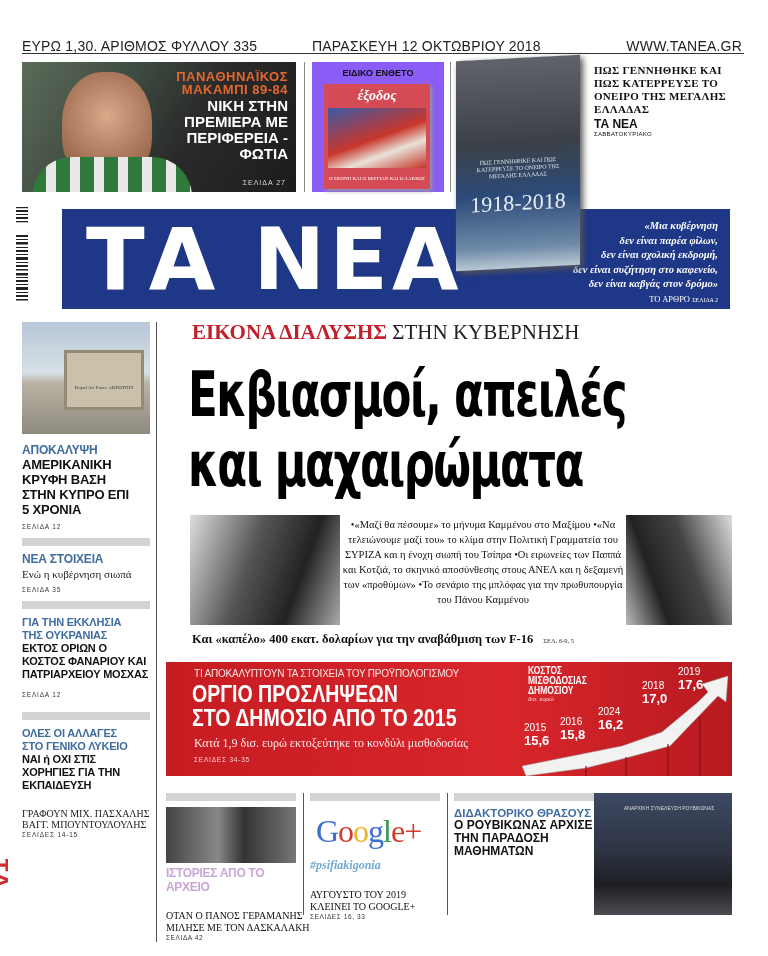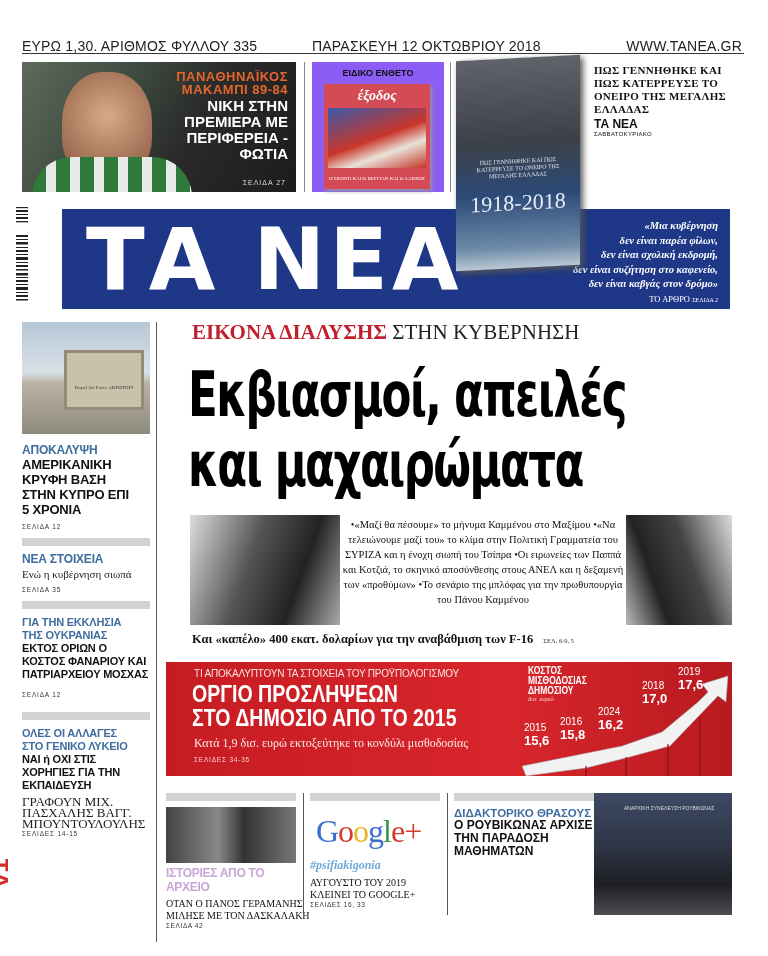--- a/index.html
+++ b/index.html
@@ -77,21 +77,21 @@
 .chart .pt .y{font:10px "Liberation Sans",sans-serif;color:#fff}
 .chart .pt .v{font:bold 13px "Liberation Sans",sans-serif}
 
 .gbar2{height:8px;background:#d3d3d3}
 .b1{left:166px;top:793px;width:130px}
 .b1 .ph{height:56px;margin-top:6px;background:linear-gradient(90deg,#444,#888 40%,#333 60%,#777);filter:grayscale(1)}
 .b1 .k{font:bold 12px "Liberation Sans",sans-serif;color:#c9a6d7;margin-top:3px;letter-spacing:-.3px}
 .b2{left:310px;top:793px;width:130px}
 .g{font:32px "Liberation Serif",serif;margin-top:12px;letter-spacing:-1px;padding-left:6px}
 .b2 .k{font:italic bold 12px "Liberation Serif",serif;color:#6fa9d6;margin-top:8px}
-.bt{font:10px/12px "Liberation Serif",serif;color:#111;margin-top:4px;white-space:nowrap}
+.bt{font:10px/12px "Liberation Serif",serif;color:#111;margin-top:16px;white-space:nowrap}
 .bp{font-size:6.5px;color:#333;letter-spacing:.6px}
 .b3{left:454px;top:793px;width:140px}
 .b3 .k{font:bold 11.5px "Liberation Sans",sans-serif;color:#3f6da0;margin-top:6px}
 .b3 .h{font:bold 12px/13px "Liberation Sans",sans-serif;color:#111}
 .b3 .t{font:9px/11px "Liberation Sans",sans-serif;color:#222;margin-top:14px}
 .b3ph{left:594px;top:793px;width:138px;height:122px;background:linear-gradient(180deg,#3d4a64 0%,#2e3545 45%,#1e1f24 75%,#4b4b52 100%)}
 .b3ph span{position:absolute;left:30px;top:12px;color:#ddd;font:5px/7px "Liberation Sans",sans-serif}
 .bvr{width:1px;height:122px;background:#555;top:793px}
 </style>
 </head>
@@ -198,21 +198,21 @@
   <div class="gbar"></div>
   <div>
     <div class="kicker" style="width:110px;font-size:11px">ΓΙΑ ΤΗΝ ΕΚΚΛΗΣΙΑ ΤΗΣ ΟΥΚΡΑΝΙΑΣ</div>
     <div class="lhead" style="font-size:11px;line-height:13px;width:128px">ΕΚΤΟΣ ΟΡΙΩΝ Ο ΚΟΣΤΟΣ ΦΑΝΑΡΙΟΥ ΚΑΙ ΠΑΤΡΙΑΡΧΕΙΟΥ ΜΟΣΧΑΣ</div>
     <div class="pgref" style="margin-top:10px">ΣΕΛΙΔΑ 12</div>
   </div>
   <div class="gbar" style="margin-top:14px"></div>
   <div>
     <div class="kicker" style="width:115px;font-size:11px">ΟΛΕΣ ΟΙ ΑΛΛΑΓΕΣ ΣΤΟ ΓΕΝΙΚΟ ΛΥΚΕΙΟ</div>
     <div class="lhead" style="font-size:11px;line-height:13px;width:110px">ΝΑΙ ή ΟΧΙ ΣΤΙΣ ΧΟΡΗΓΙΕΣ ΓΙΑ ΤΗΝ ΕΚΠΑΙΔΕΥΣΗ</div>
-    <div class="subs" style="font-size:13px;line-height:11px;margin-top:4px">ΓΡΑΦΟΥΝ ΜΙΧ. ΠΑΣΧΑΛΗΣ ΒΑΓΓ. ΜΠΟΥΝΤΟΥΛΟΥΛΗΣ</div>
+    <div class="subs" style="font-size:10px;line-height:11px;margin-top:16px">ΓΡΑΦΟΥΝ ΜΙΧ. ΠΑΣΧΑΛΗΣ ΒΑΓΓ. ΜΠΟΥΝΤΟΥΛΟΥΛΗΣ</div>
     <div class="pgref" style="margin-top:1px">ΣΕΛΙΔΕΣ 14-15</div>
   </div>
 </div>
 <div class="abs colrule"></div>
 <div class="abs vert">
     <span>ΤΑ ΝΕΑ</span>
   </div>
 
 <div class="abs kick2"><b>ΕΙΚΟΝΑ ΔΙΑΛΥΣΗΣ</b> <span>ΣΤΗΝ ΚΥΒΕΡΝΗΣΗ</span></div>
 <div class="abs hline">

